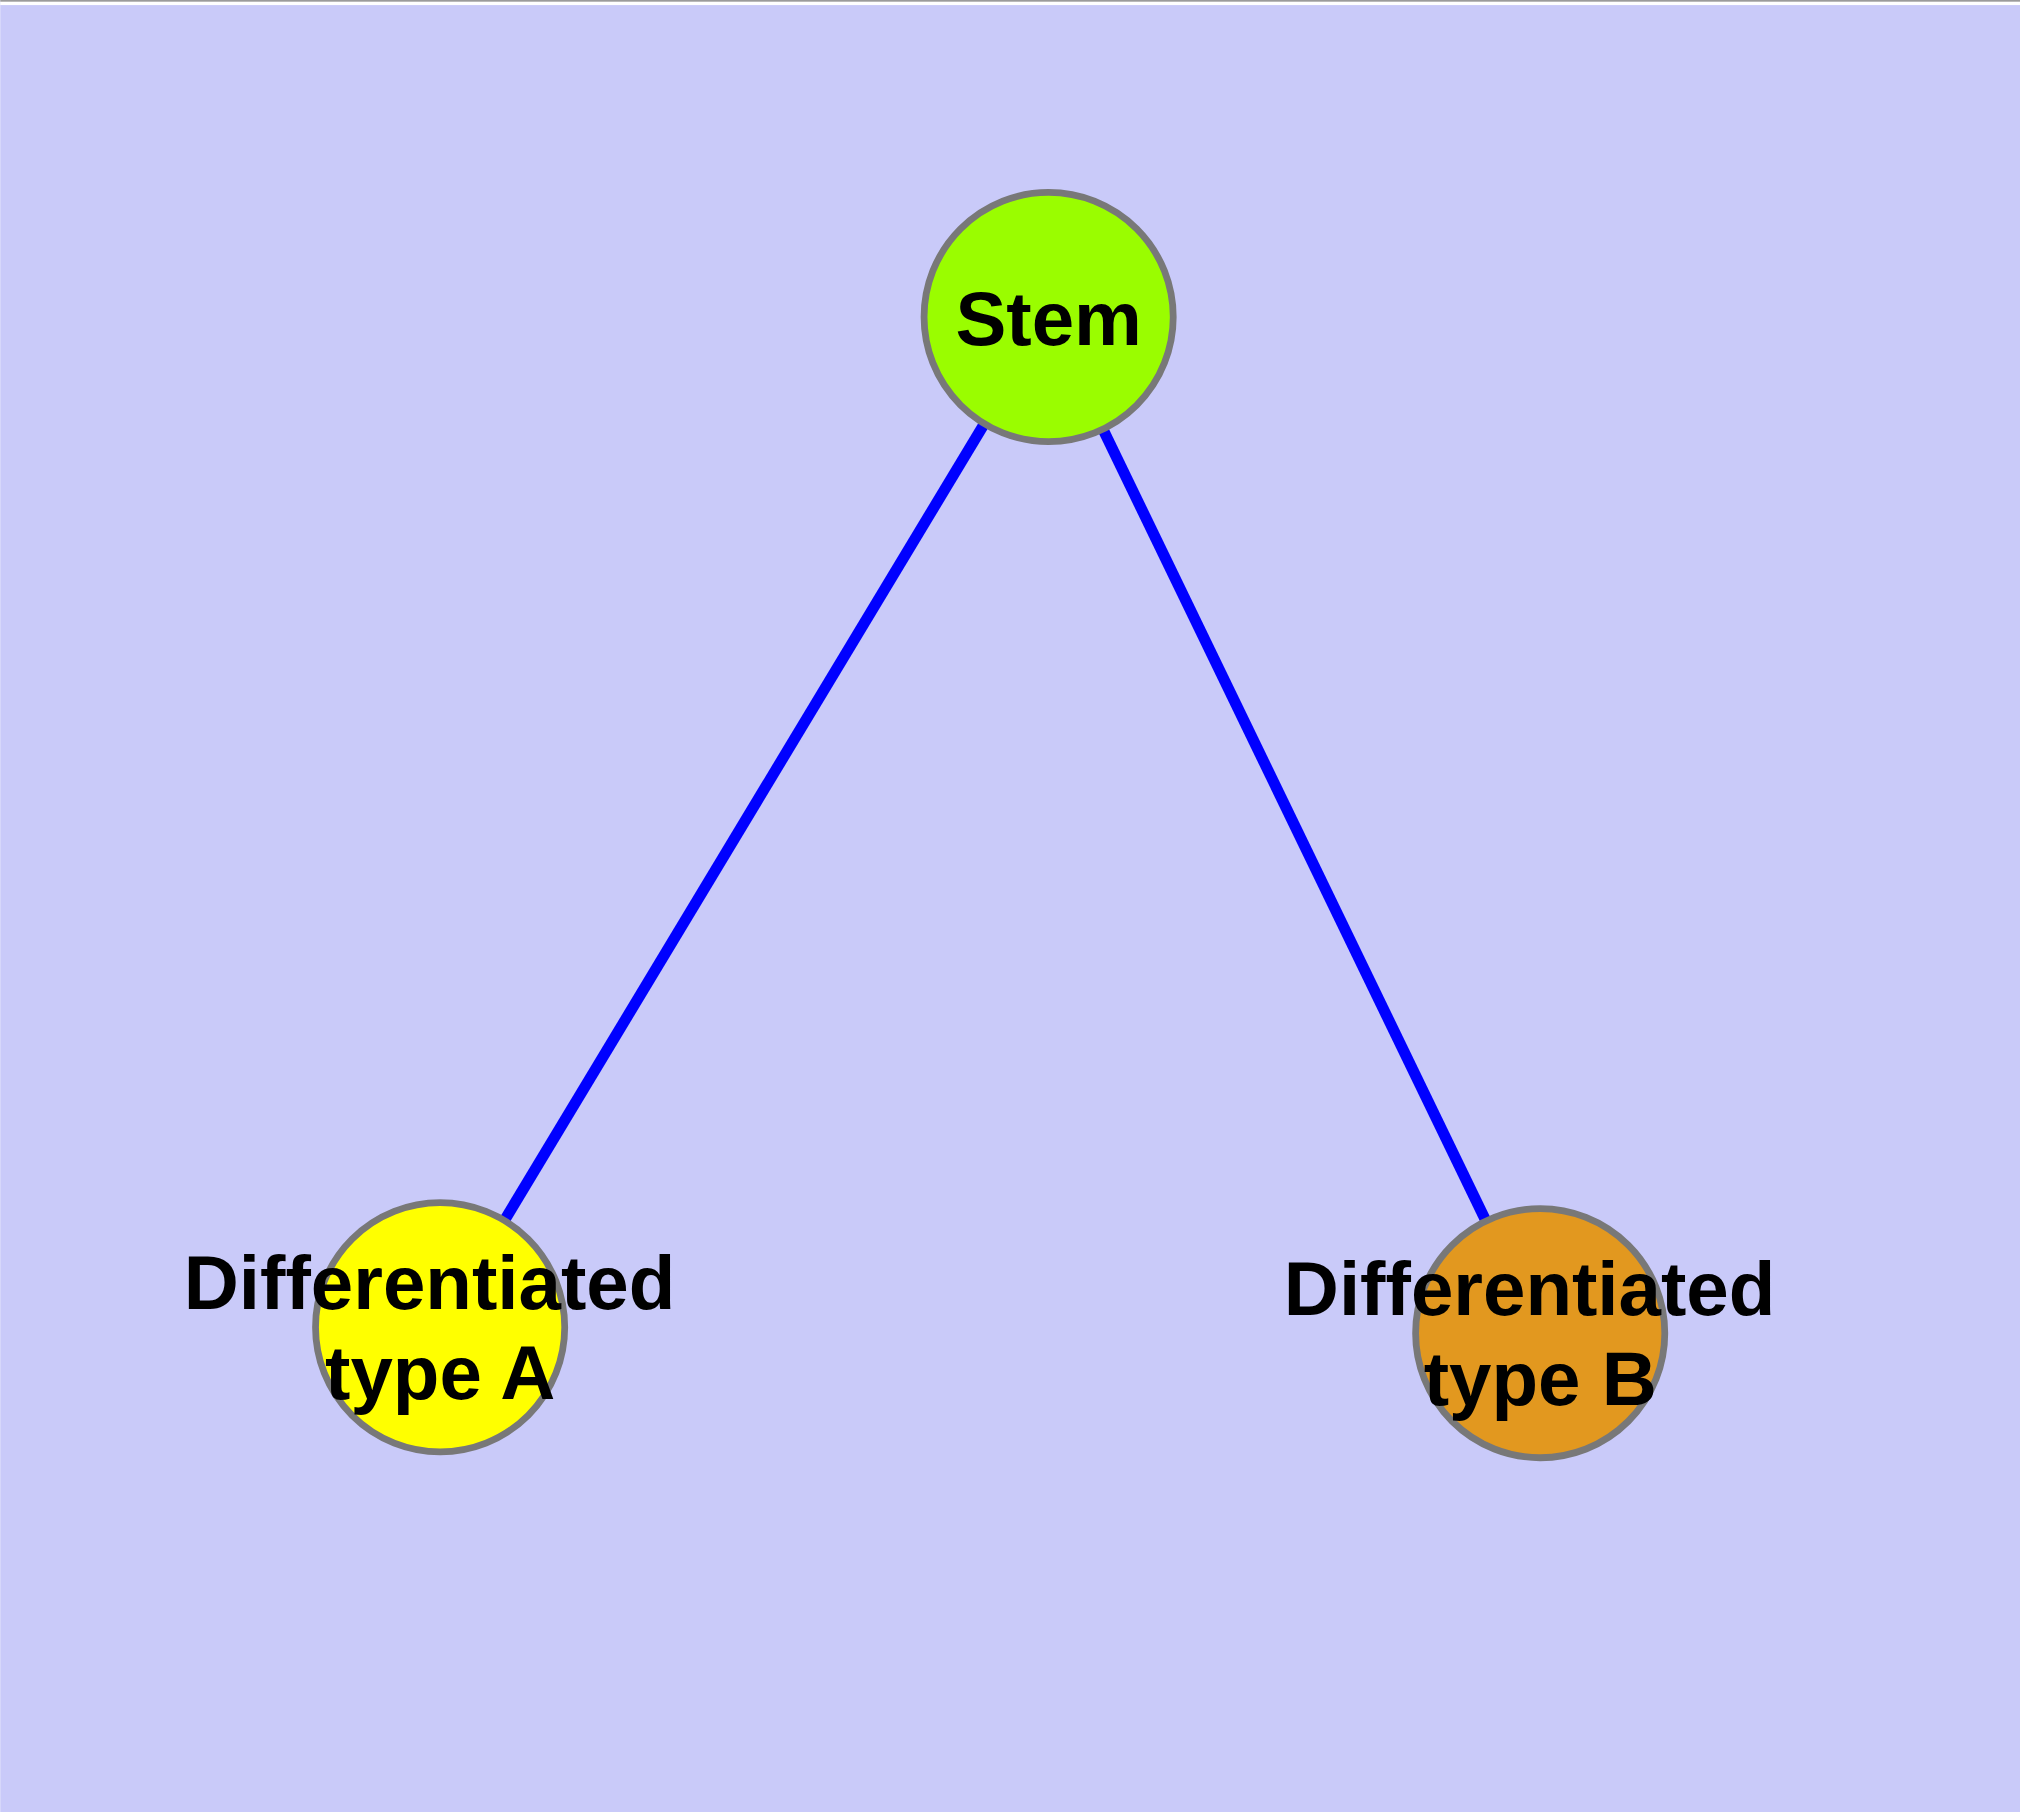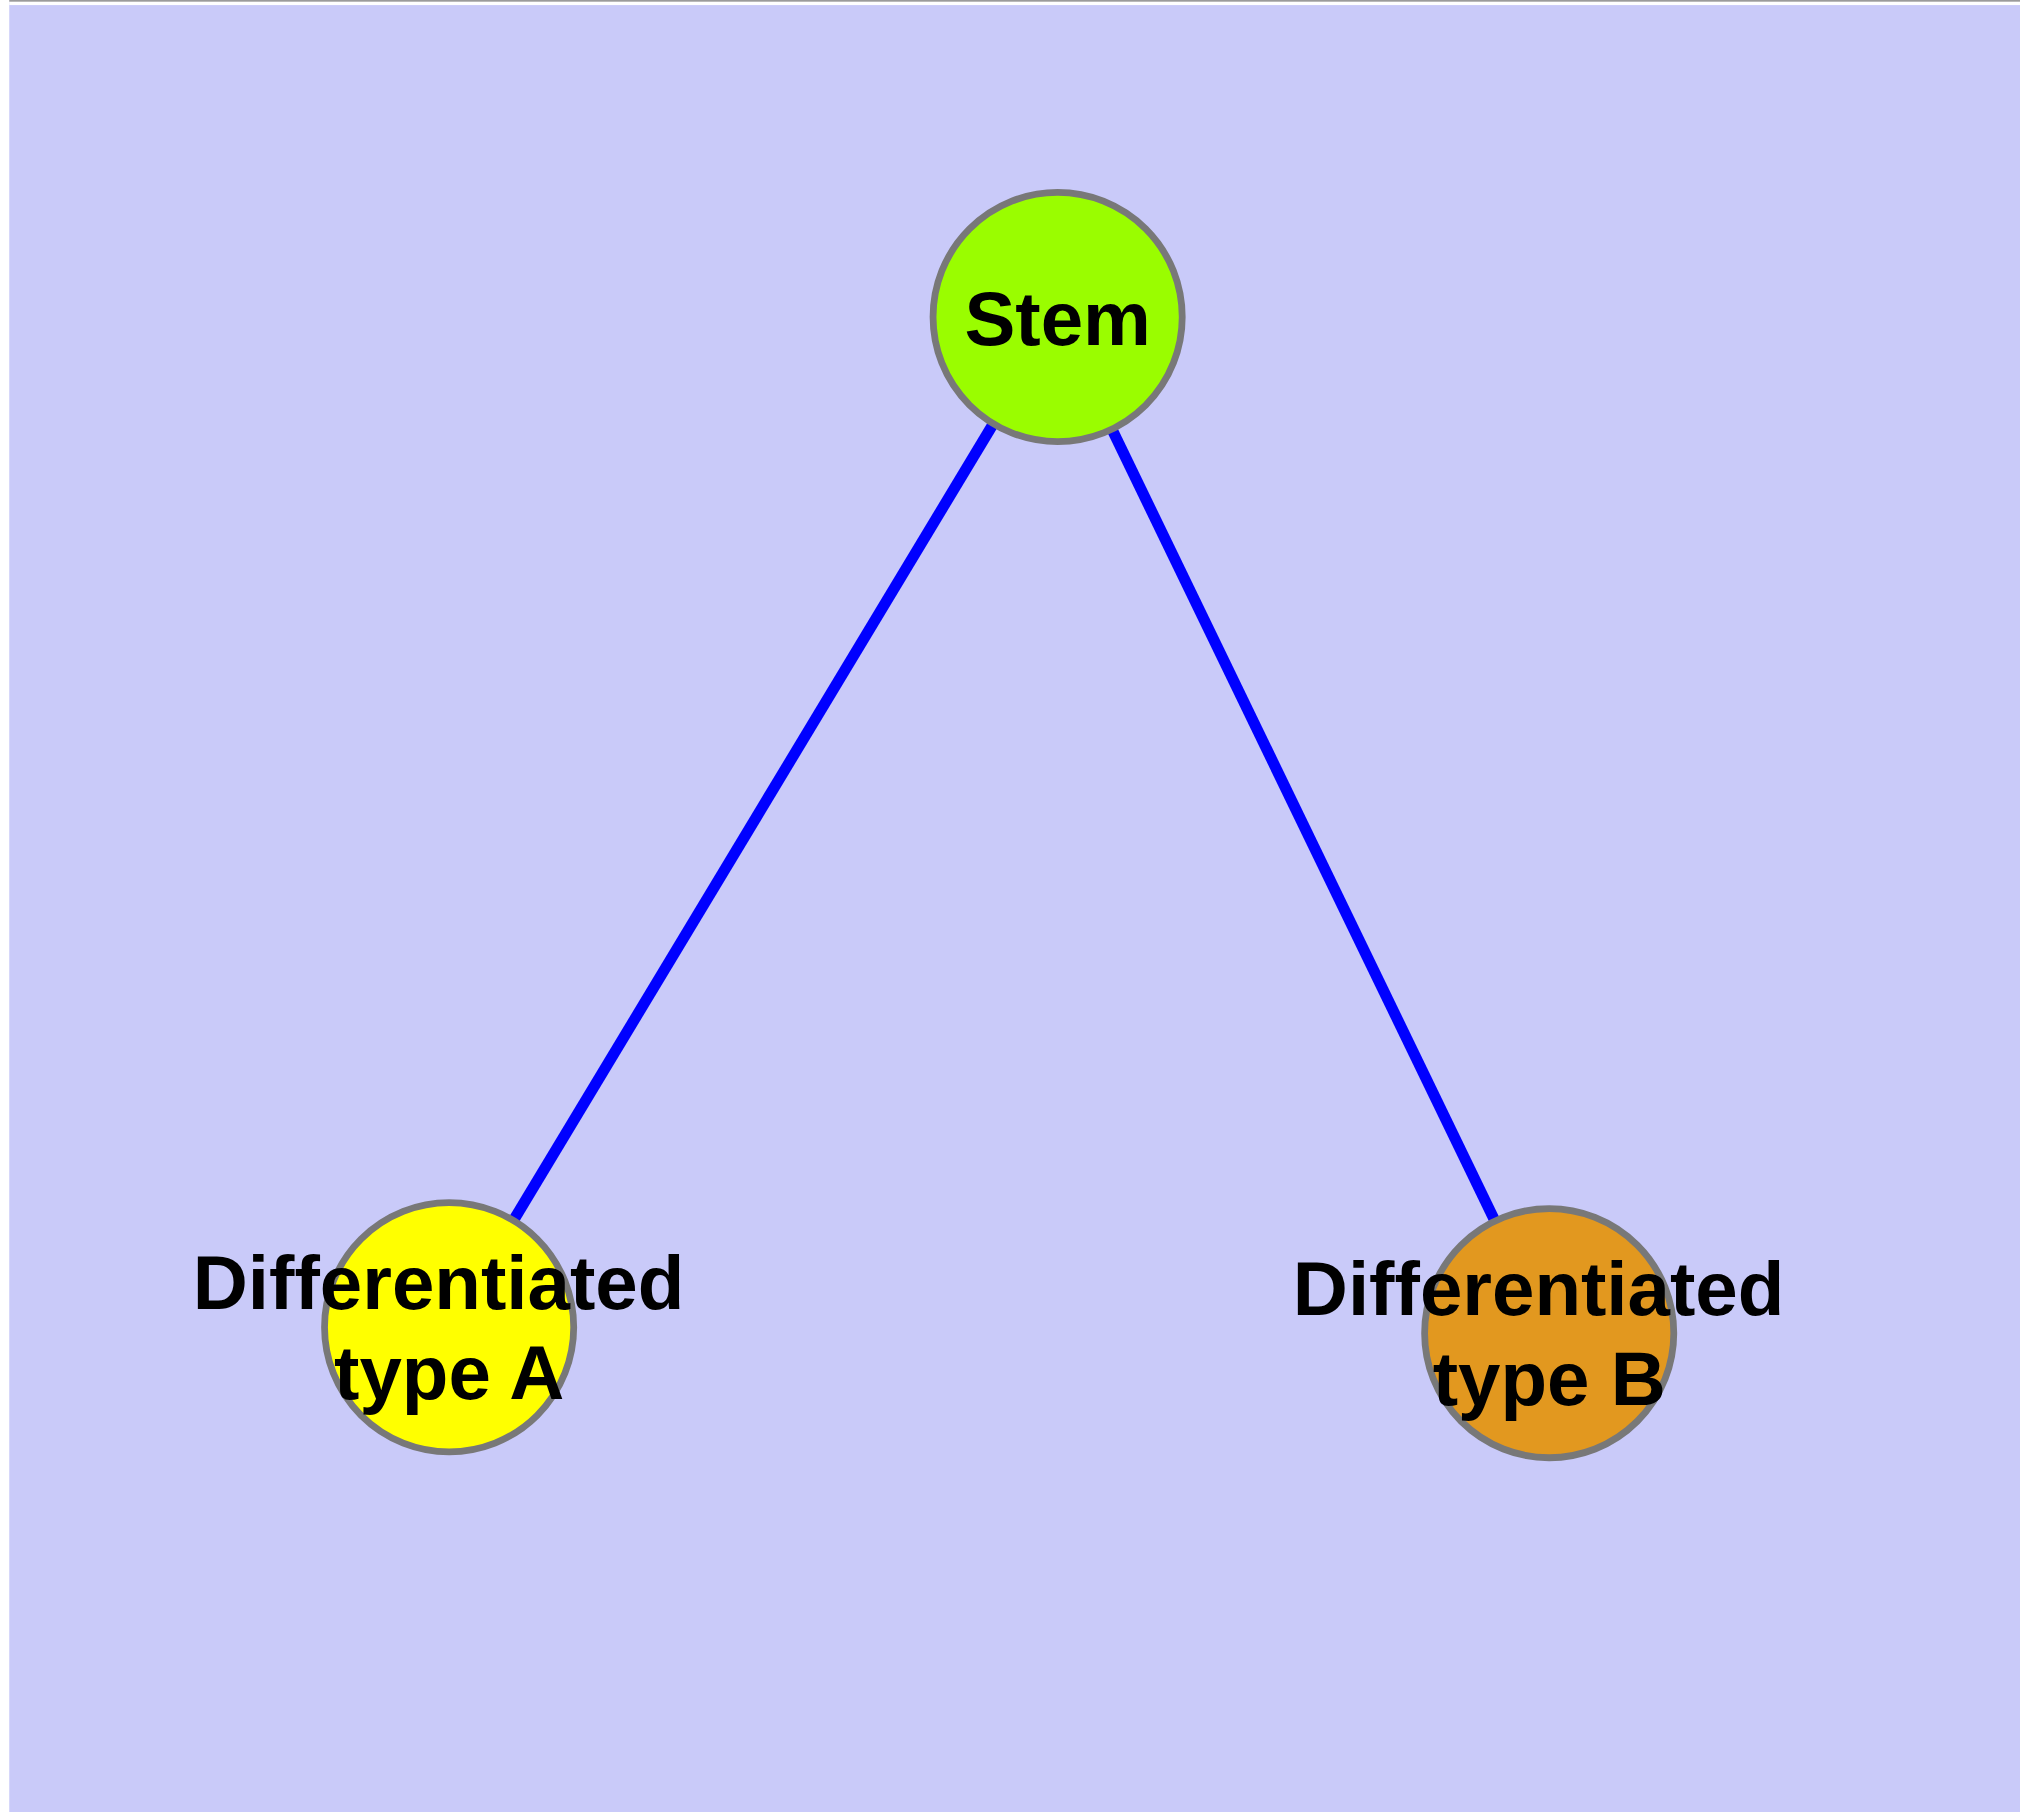--- a/index.html
+++ b/index.html
@@ -7,21 +7,20 @@
     padding: 0;
     width: 2021px;
     height: 1812px;
     overflow: hidden;
     background: #ffffff;
   }
   .stage {
     position: relative;
     width: 1618px;
     height: 1812px;
-    margin-left: 9px;
   }
   svg {
     position: absolute;
     left: 0;
     top: 0;
     display: block;
   }
   .node-circle {
     stroke-width: 8px;
   }

